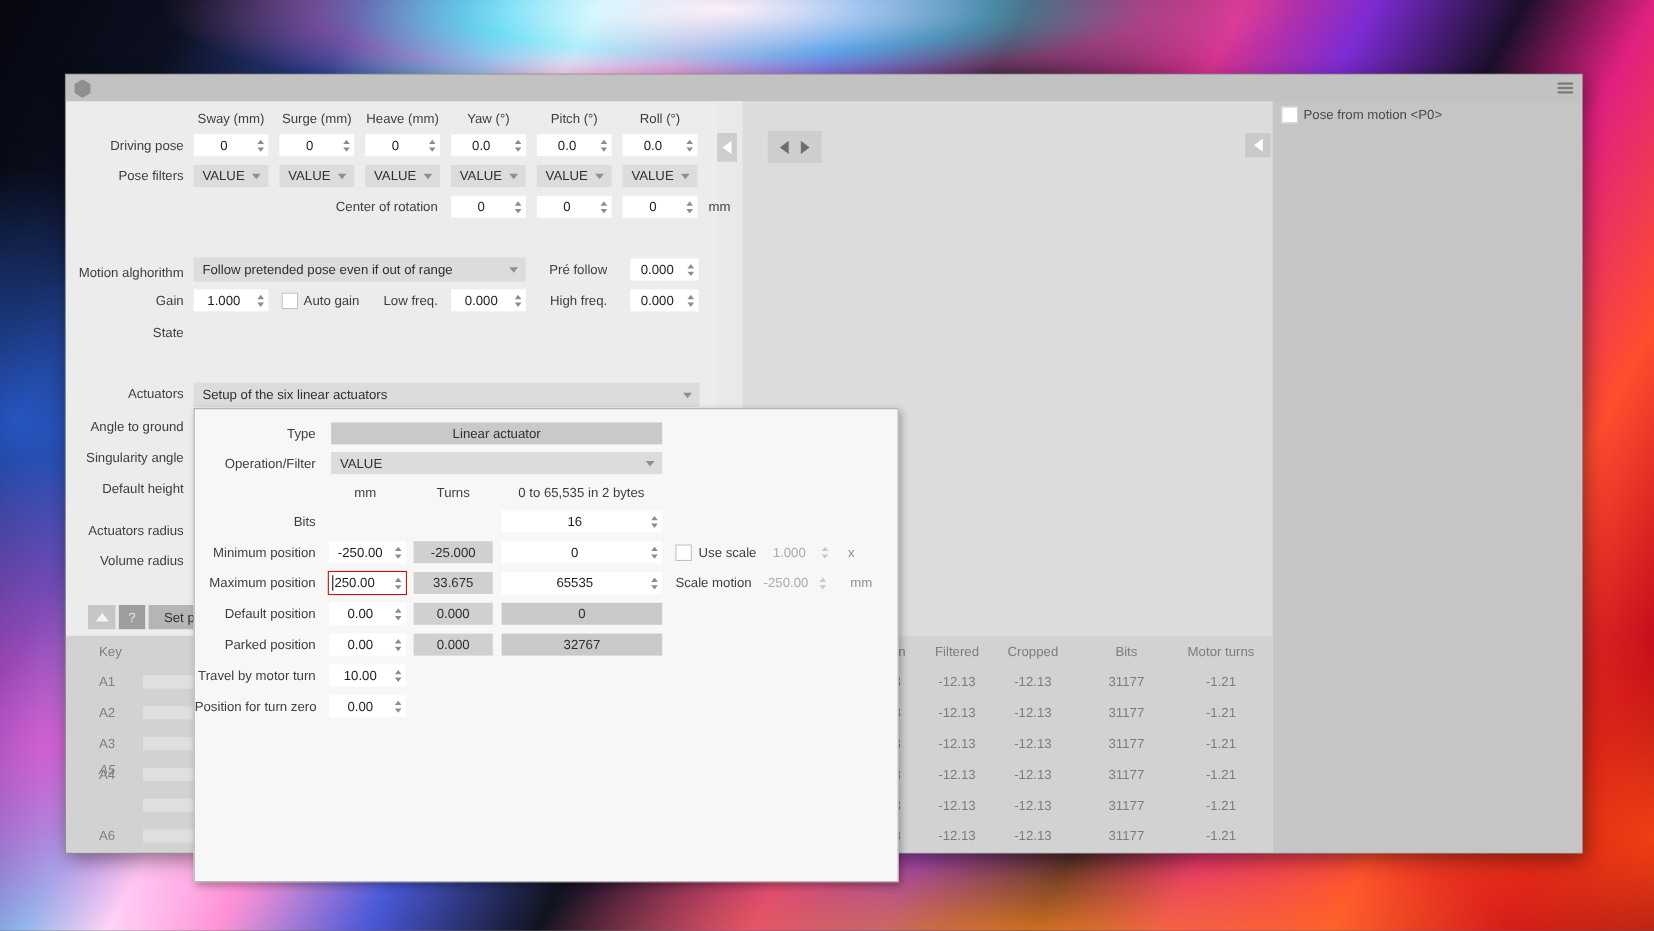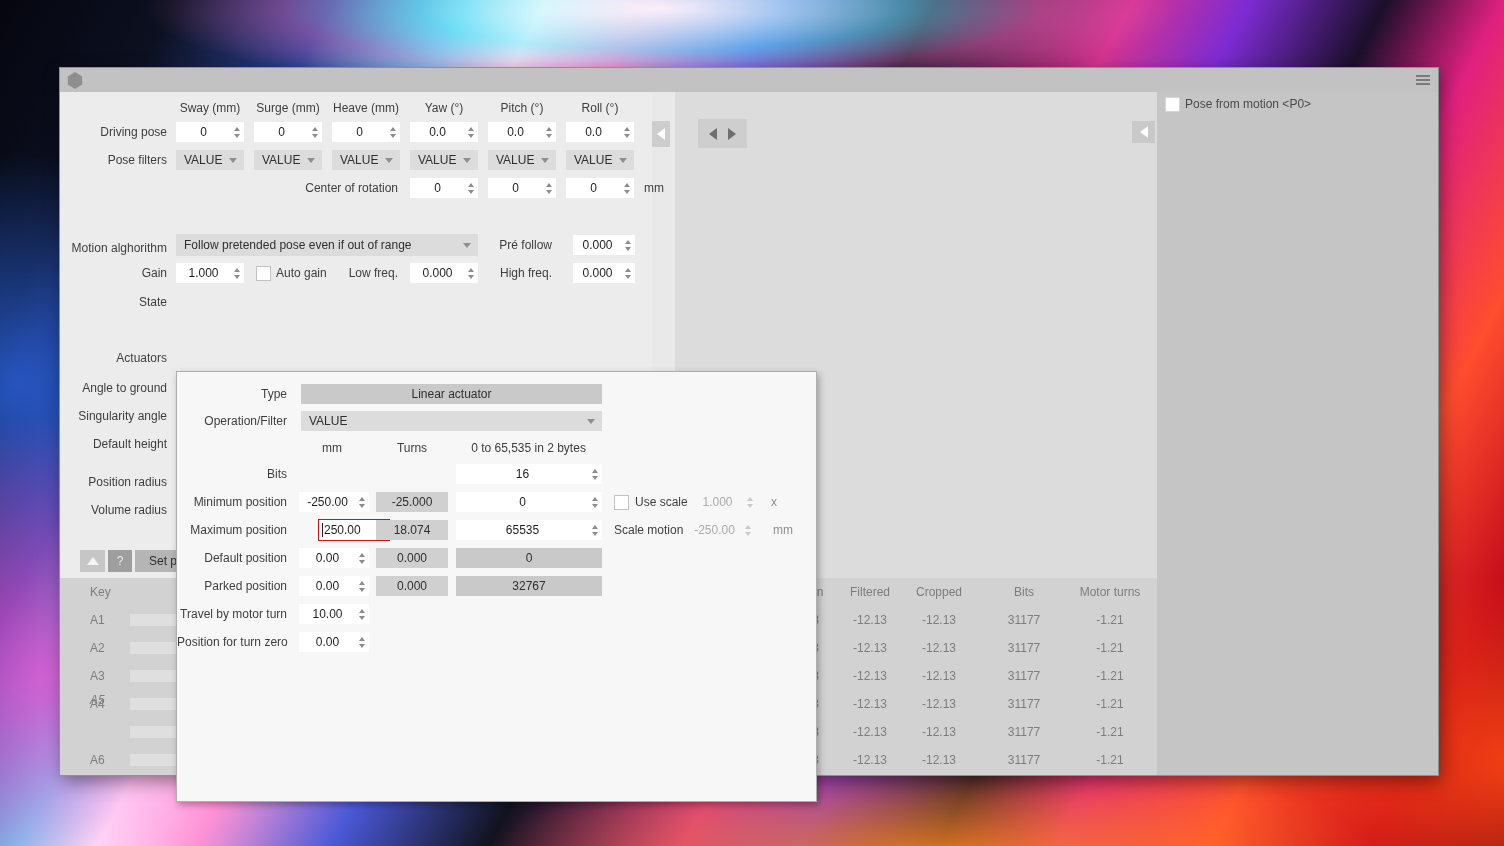--- a/index.html
+++ b/index.html
@@ -27,21 +27,21 @@
   .left-edge{position:absolute;left:592px;top:24px;width:23px;height:486px;background:#e9e9e9;}
   .center-panel{position:absolute;left:615px;top:24px;width:482px;height:486px;background:#dcdcdc;}
   .right-panel{position:absolute;left:1097px;top:24px;width:281px;height:683px;background:#c5c5c5;}
   .table-area{position:absolute;left:0;top:510px;width:1097px;height:197px;background:#d2d2d2;}
   
   .lbl{position:absolute;color:#3e3e3e;font-size:12px;line-height:20px;white-space:nowrap;}
   .r{text-align:right;}
   .c{text-align:center;}
   .spin{position:absolute;height:20px;background:#fff;font-size:12px;color:#1e1e1e;}
   .spin .v{position:absolute;left:0;right:13px;top:0;bottom:0;text-align:center;line-height:20px;}
-  .spin.focused{box-shadow:0 0 0 1px #c81414;margin-left:20px;}
+  .spin.focused{box-shadow:0 0 0 1px #c81414;}
   .spin.focused .v{left:5px;text-align:left;}
   .caret{position:absolute;left:3px;top:3px;width:1px;height:14px;background:#1a1a1a;}
   .arrows{position:absolute;right:2px;top:0;bottom:0;width:11px;display:flex;flex-direction:column;justify-content:center;align-items:center;gap:3px;}
   .arrows .up{width:0;height:0;border-left:3.5px solid transparent;border-right:3.5px solid transparent;border-bottom:4.5px solid #8c8c8c;}
   .arrows .dn{width:0;height:0;border-left:3.5px solid transparent;border-right:3.5px solid transparent;border-top:4.5px solid #8c8c8c;}
   .dspin{position:absolute;height:20px;font-size:12px;color:#ababab;}
   .dspin .v{position:absolute;left:0;right:13px;top:0;bottom:0;text-align:center;line-height:20px;}
   .dspin .arrows .up{border-bottom-color:#c9c9c9;}
   .dspin .arrows .dn{border-top-color:#c9c9c9;}
   .dd{position:absolute;height:20px;background:#dcdcdc;font-size:12px;color:#2f2f2f;cursor:pointer;}
@@ -227,25 +227,29 @@
     <span class="v">0.000</span>
   <div class="arrows">
         <i class="up"></i>
         <i class="dn"></i>
       </div>
     </div>
 
   <div class="lbl r" style="left:0;top:224px;width:107px">State</div>
 
   <div class="lbl r" style="left:0;top:280px;width:107px">Actuators</div>
+  <div class="dd" style="left:116px;top:280px;width:460px;height:22px;line-height:22px">
+    <span class="v">Setup of the six linear actuators</span>
+  <div class="dd-arrow"></div>
+    </div>
   <div id="side-labels">
       <div class="lbl r" style="left: 0px; top: 310px; width: 107px;">Angle to ground</div>
       <div class="lbl r" style="left: 0px; top: 338px; width: 107px;">Singularity angle</div>
       <div class="lbl r" style="left: 0px; top: 366px; width: 107px;">Default height</div>
-      <div class="lbl r" style="left: 0px; top: 404px; width: 107px;">Position radius</div>
+      <div class="lbl r" style="left: 0px; top: 404px; width: 107px;">Actuators radius</div>
       <div class="lbl r" style="left: 0px; top: 432px; width: 107px;">Volume radius</div>
     </div>
 
   <div class="sqbtn" style="left:20px;top:482px;width:25px;background:#c6c6c6;display:flex;align-items:center;justify-content:center">
     <span class="tri-u-w"></span>
   </div>
   <div class="sqbtn c" style="left:48px;top:482px;width:24px;background:#9e9e9e;color:#e8e8e8;line-height:22px">?</div>
   <div class="sqbtn" style="left:75px;top:482px;width:110px;background:#b5b5b5;color:#2f2f2f;line-height:22px;padding-left:14px;overflow:hidden;white-space:nowrap">Set par</div>
 
   <div class="sqbtn" style="left:592px;top:53px;width:18px;height:26px;background:#cdcdcd;display:flex;align-items:center;justify-content:center">
@@ -366,21 +370,21 @@
 
   <div class="lbl r" style="left:0;top:148px;width:110px">Maximum position</div>
   <div class="spin focused" style="left:122px;top:148px;width:70px">
     <span class="caret"></span>
     <span class="v">250.00</span>
   <div class="arrows">
         <i class="up"></i>
         <i class="dn"></i>
       </div>
     </div>
-  <div class="gro" style="left:199px;top:148px;width:72px">18.074</div>
+  <div class="gro" style="left:199px;top:148px;width:72px">33.675</div>
   <div class="spin" style="left:279px;top:148px;width:146px">
     <span class="v">65535</span>
   <div class="arrows">
         <i class="up"></i>
         <i class="dn"></i>
       </div>
     </div>
   <div class="lbl" style="left:437px;top:148px">Scale motion</div>
   <div class="dspin" style="left:510px;top:148px;width:68px">
     <span class="v">-250.00</span>

